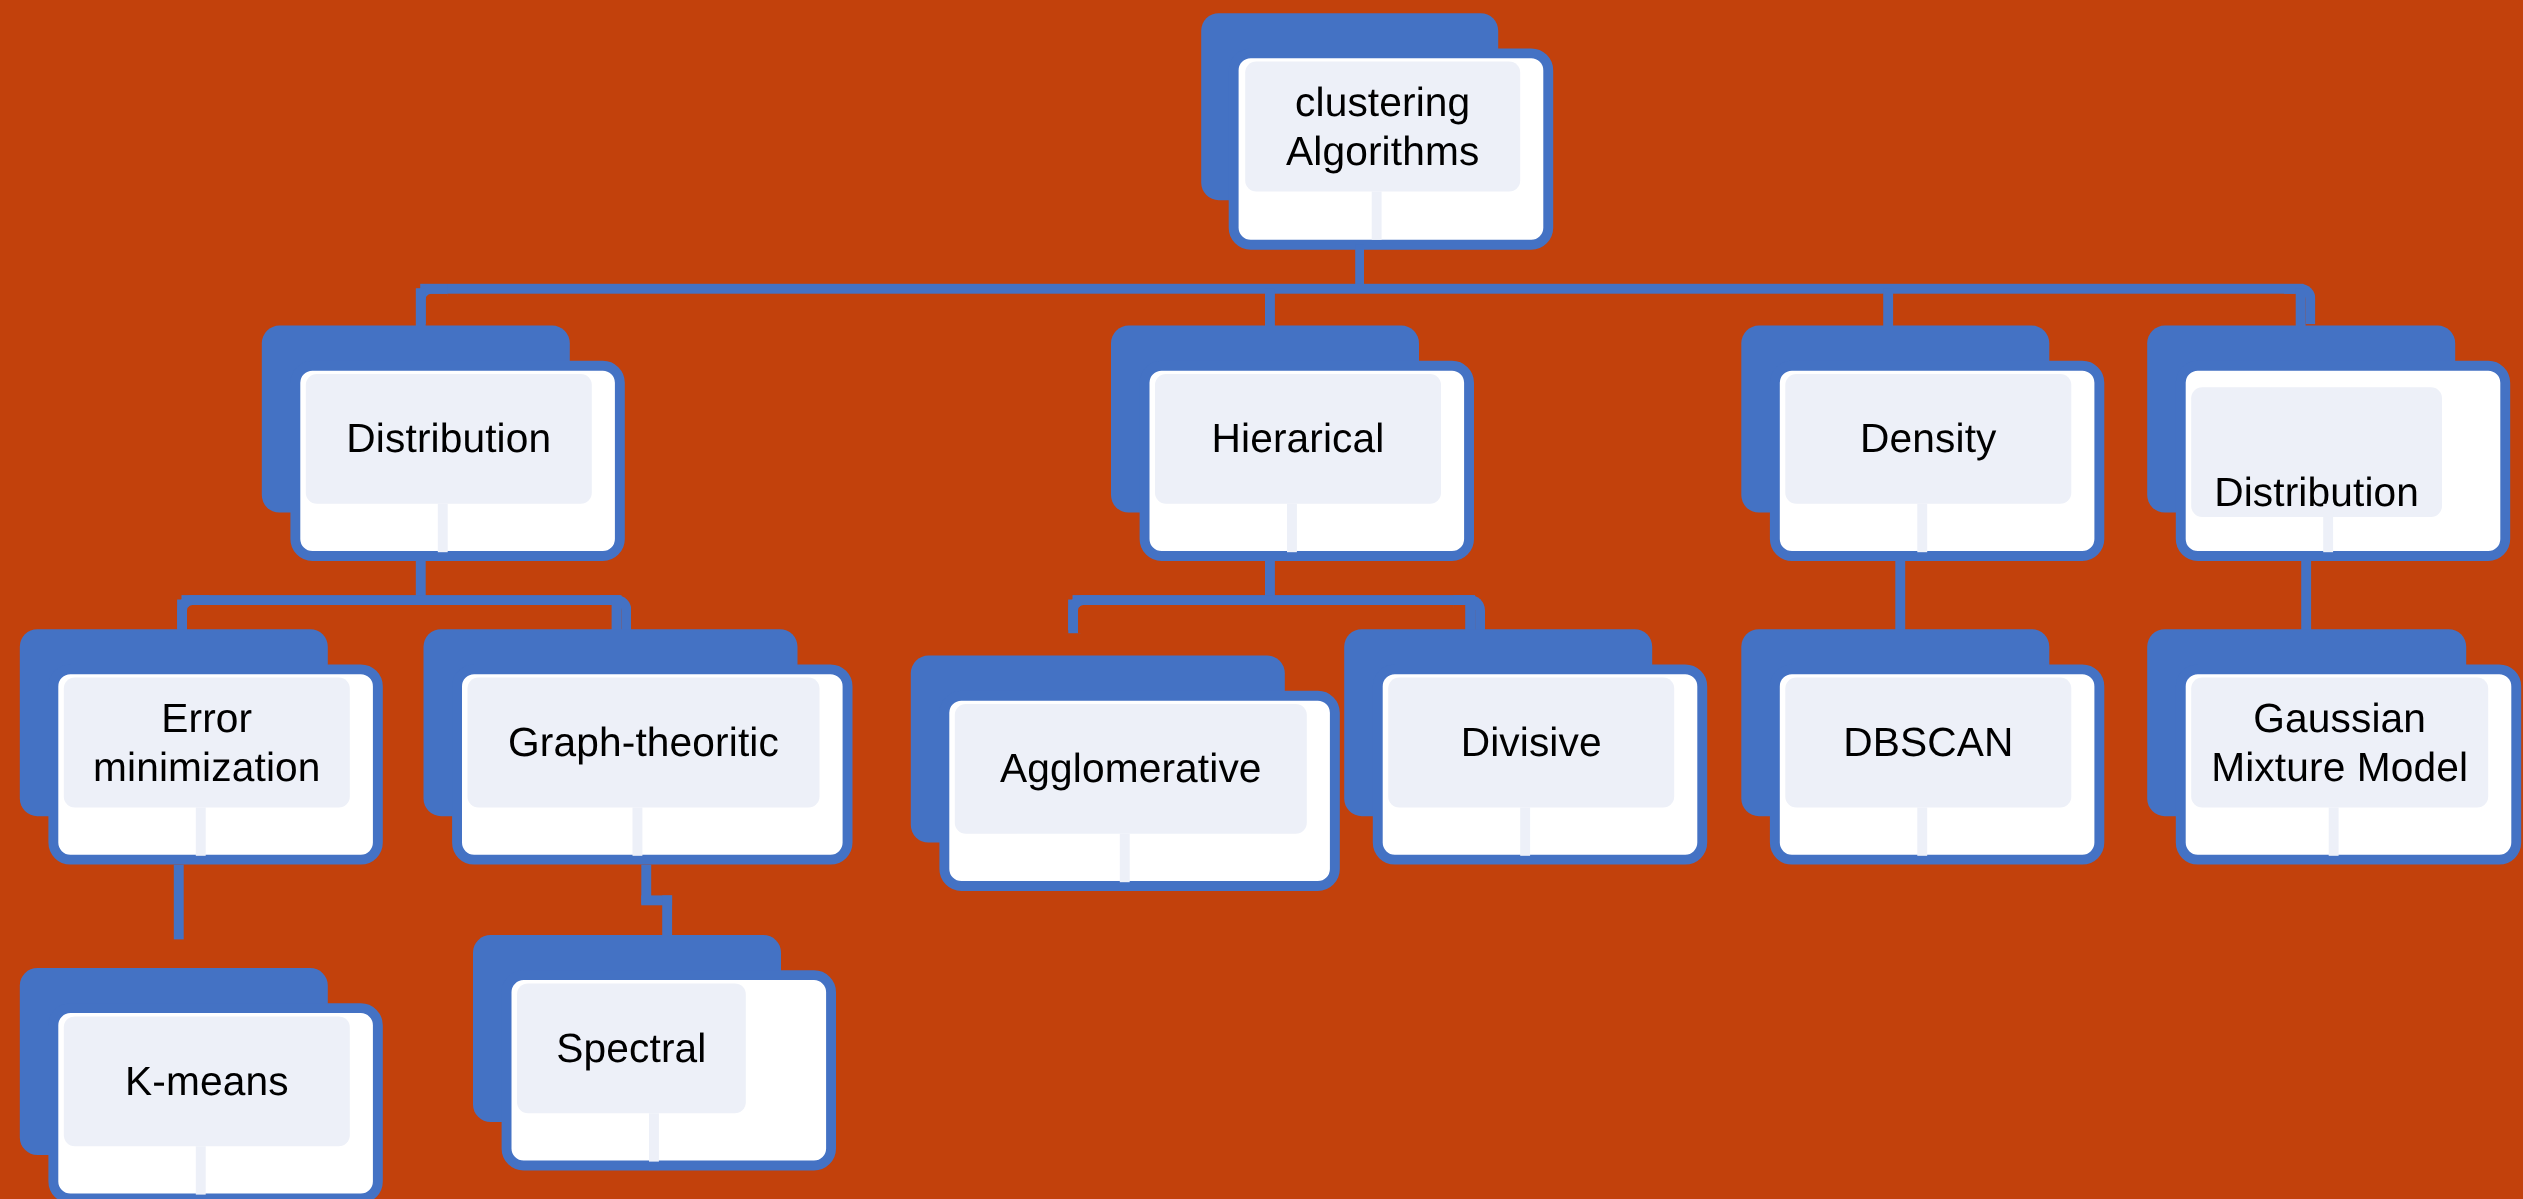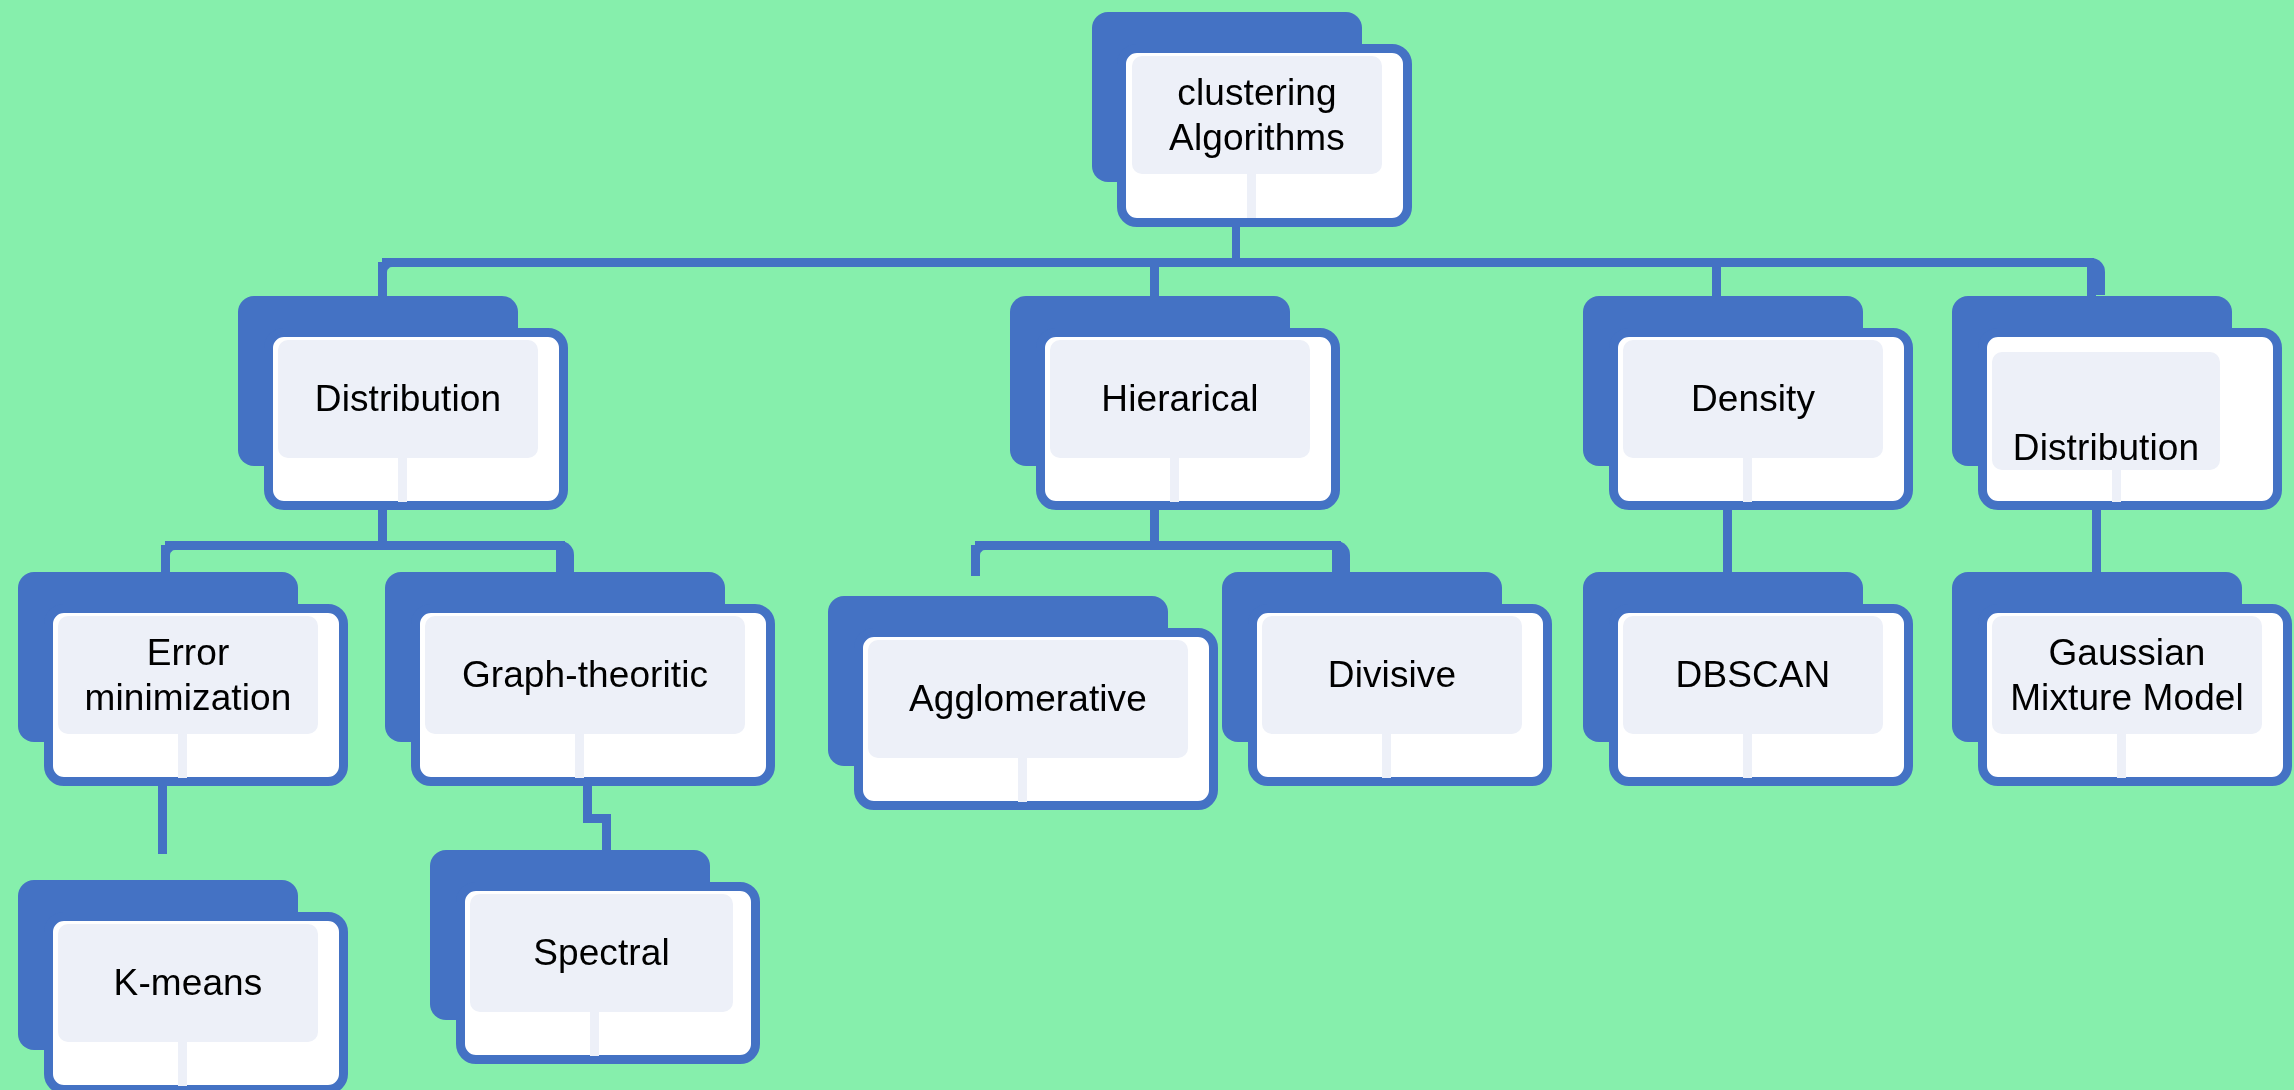--- a/index.html
+++ b/index.html
@@ -8,21 +8,21 @@
     padding: 0;
     background: #ffffff;
   }
   body {
     font-family: "Liberation Sans", "DejaVu Sans", sans-serif;
   }
   #canvas {
     position: relative;
     width: 2294px;
     height: 1090px;
-    background: #86efac;
+    background: #c2410c;
     overflow: hidden;
   }
 
   
   .conn {
     position: absolute;
     background: #4472C4;
   }
   .conn-h { height: 9px; }
   .conn-v { width: 9px; }
@@ -228,19 +228,19 @@
     <div class="card" style="left:26px; top:32px; width:304px; height:182px;"></div>
     <div class="fill" style="left:40px; top:44px; width:260px; height:118px;">
       <span class="label">K-means</span>
     </div>
     <div class="notch" style="left:160px; top:162px; height:44px;"></div>
   </div>
 
   <div class="node" style="left:430px; top:850px; width:330px; height:214px;">
     <div class="plate" style="width:280px; height:170px;"></div>
     <div class="card" style="left:26px; top:32px; width:304px; height:182px;"></div>
-    <div class="fill" style="left:40px; top:44px; width:263px; height:118px;">
+    <div class="fill" style="left:40px; top:44px; width:208px; height:118px;">
       <span class="label">Spectral</span>
     </div>
     <div class="notch" style="left:160px; top:162px; height:44px;"></div>
   </div>
 
 </div>
 
 </body></html>

